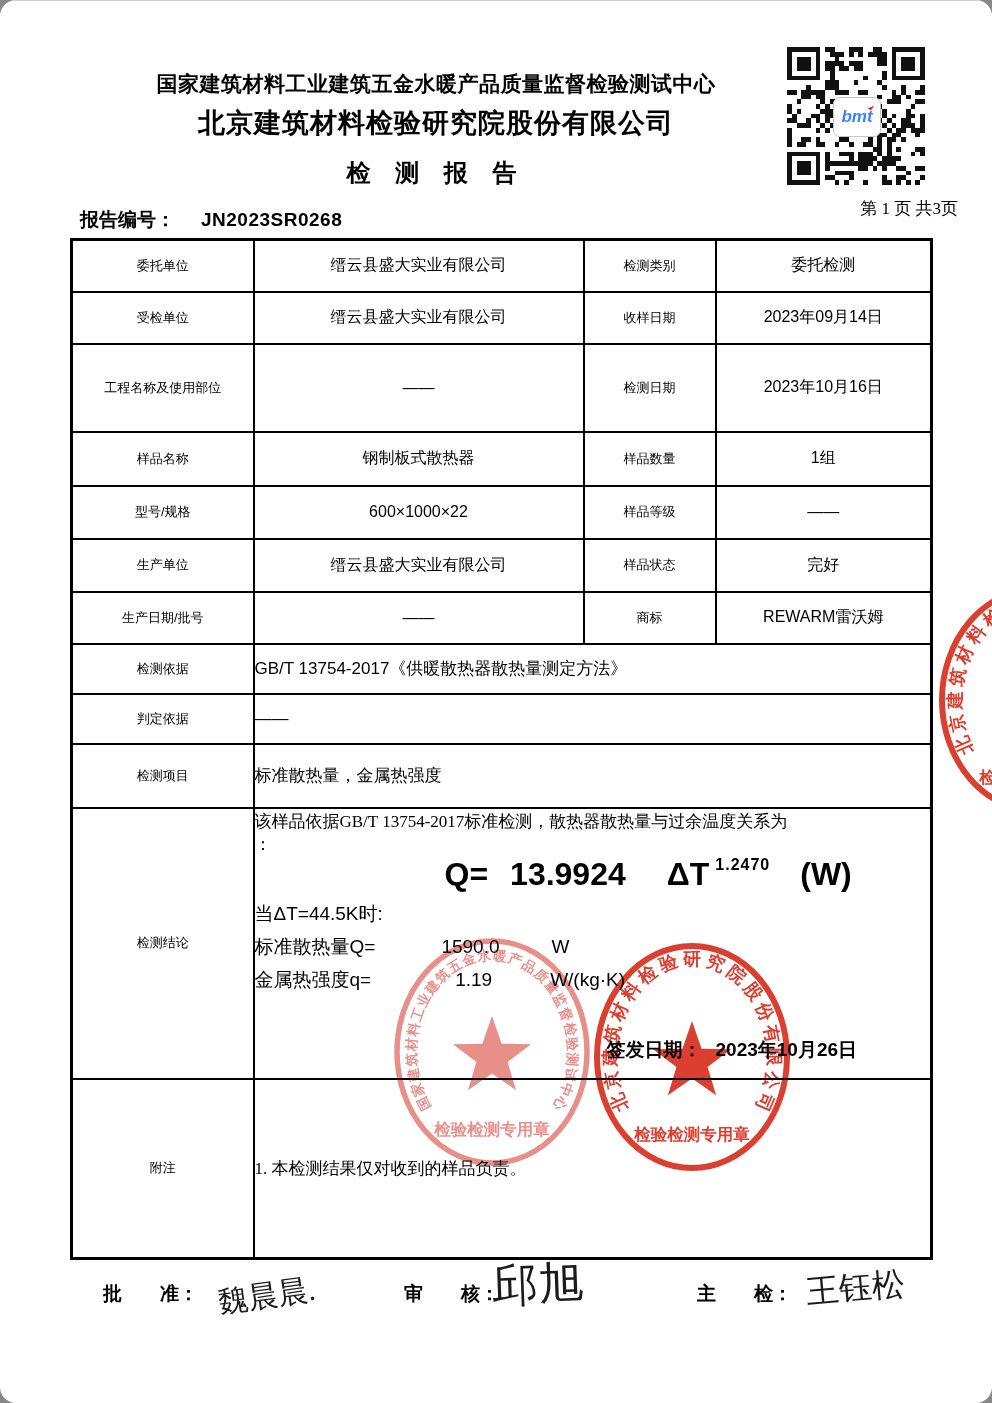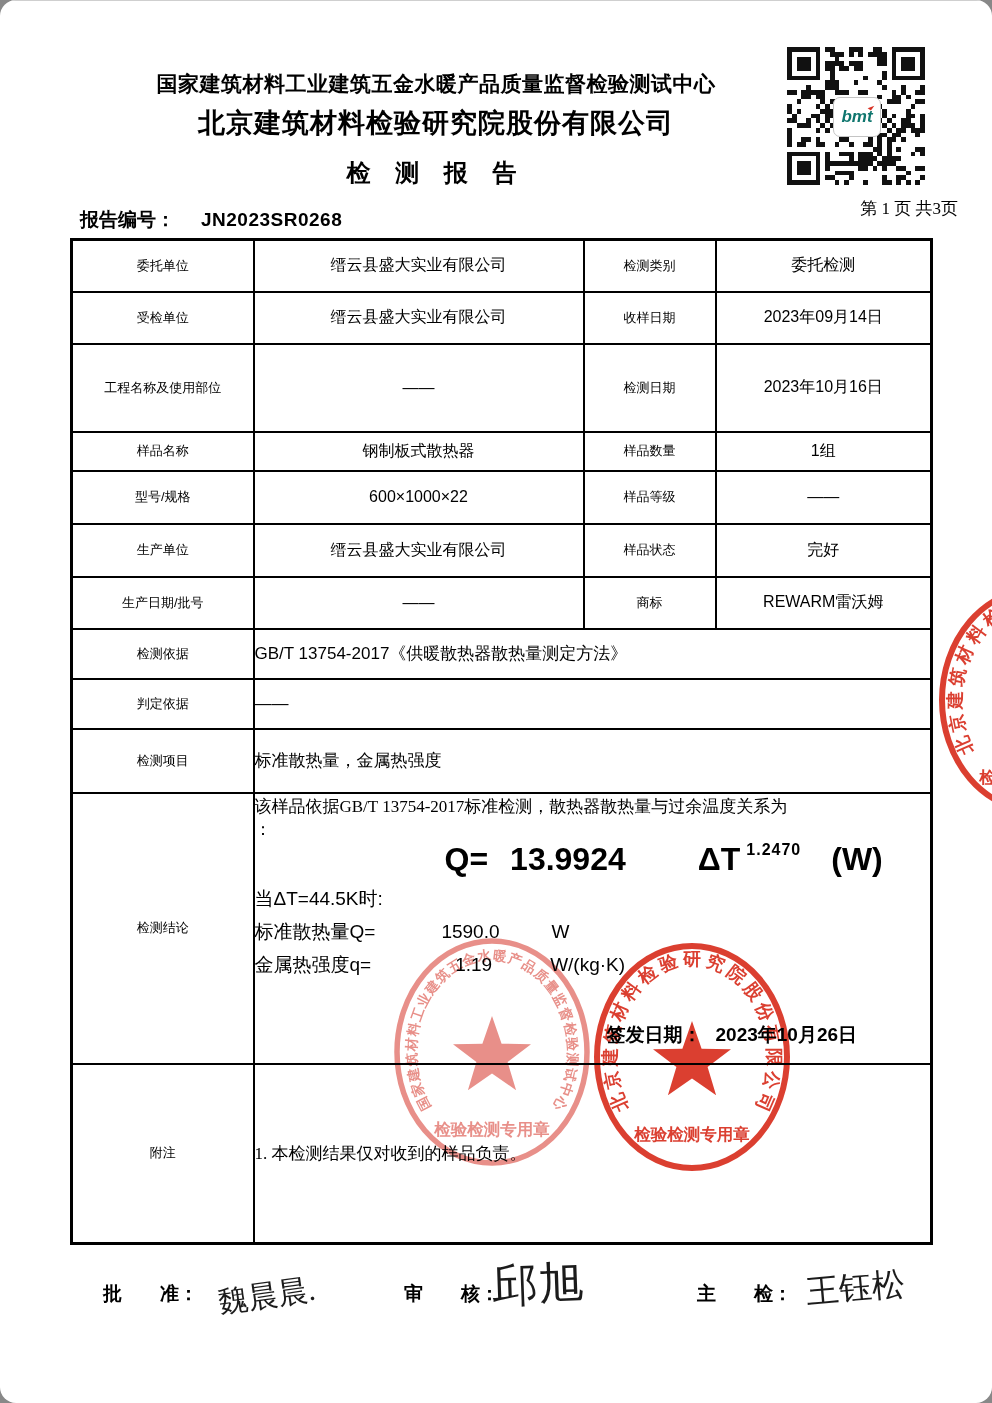--- a/index.html
+++ b/index.html
@@ -17,21 +17,21 @@
   .hdr-l2 { font-size:27px; font-weight:bold; margin-top:7px; letter-spacing:1px; }
   .hdr-l3 { font-size:24px; font-weight:bold; margin-top:16px; letter-spacing:9px; }
 
   
   .qr { position:absolute; left:787px; top:47px; width:138px; height:138px; }
   .qr svg { display:block; }
   .qr-logo {
     position:absolute; left:46px; top:50px; width:46px; height:38px;
     background:#fff; border:1px solid #c4c4c4; border-radius:7px;
     display:flex; align-items:center; justify-content:center;
-    font-weight:bold; font-style:italic; font-size:17px; color:#0f766e;
+    font-weight:bold; font-style:italic; font-size:17px; color:#3b82f6;
     letter-spacing:0;
   }
   .bmt-accent { position:absolute; right:7px; top:6px; width:0; height:0;
     border-left:4px solid transparent; border-bottom:6px solid #d83326; transform:rotate(35deg); }
 
   .pageinfo { position:absolute; top:197px; left:796px; width:162px; text-align:right;
     font-size:17px; font-family:"Liberation Serif","DejaVu Serif",serif; }
 
   .repno { position:absolute; top:207px; left:80px; font-size:19px; font-weight:bold; }
   .repno .no { margin-left:26px; letter-spacing:.5px; }
@@ -48,21 +48,21 @@
   td.serif { font-family:"Liberation Serif","DejaVu Serif",serif; }
 
   
   td.ccell { vertical-align:top; text-align:left; padding:10px 12px 0 12px; position:relative;
     font-family:"Liberation Serif","DejaVu Serif",serif; }
   .c-line1 { font-size:17px; line-height:25px; }
   .c-colon { font-size:17px; line-height:22px; }
   .c-formula { margin:0 0 0 190px; font-size:32px; font-weight:bold;
     font-family:"Liberation Sans","DejaVu Sans",sans-serif; white-space:nowrap; }
   .f-coeff { margin-left:22px; }
-  .f-dt { margin-left:72px;text-align:right; }
+  .f-dt { margin-left:41px;text-align:right; }
   .f-exp { font-size:16px; vertical-align:15px; margin-left:6px; letter-spacing:1px; }
   .f-w { margin-left:30px; }
   .c-cond { margin-top:8px; font-size:19px;
     font-family:"Liberation Sans","DejaVu Sans",sans-serif; }
   .c-row  { margin-top:7px; font-size:19px;
     font-family:"Liberation Sans","DejaVu Sans",sans-serif; }
   .q-val { margin-left:66px; } .q-unit { margin-left:52px; }
   .m-val { margin-left:84px; } .m-unit { margin-left:58px; }
   .c-issue { position:absolute; left:352px; top:228px; font-size:19px; font-weight:bold;
     font-family:"Liberation Sans","DejaVu Sans",sans-serif; }
@@ -371,21 +371,21 @@
       <td class="val">缙云县盛大实业有限公司</td>
       <td class="lab">收样日期</td>
       <td class="val vs">2023年09月14日</td>
     </tr>
     <tr style="height:88px">
       <td class="lab">工程名称及使用部位</td>
       <td class="val vs">——</td>
       <td class="lab">检测日期</td>
       <td class="val vs">2023年10月16日</td>
     </tr>
-    <tr style="height:39px">
+    <tr style="height:54px">
       <td class="lab">样品名称</td>
       <td class="val">钢制板式散热器</td>
       <td class="lab">样品数量</td>
       <td class="val vs">1组</td>
     </tr>
     <tr style="height:53px">
       <td class="lab">型号/规格</td>
       <td class="val vs">600×1000×22</td>
       <td class="lab">样品等级</td>
       <td class="val vs">——</td>

